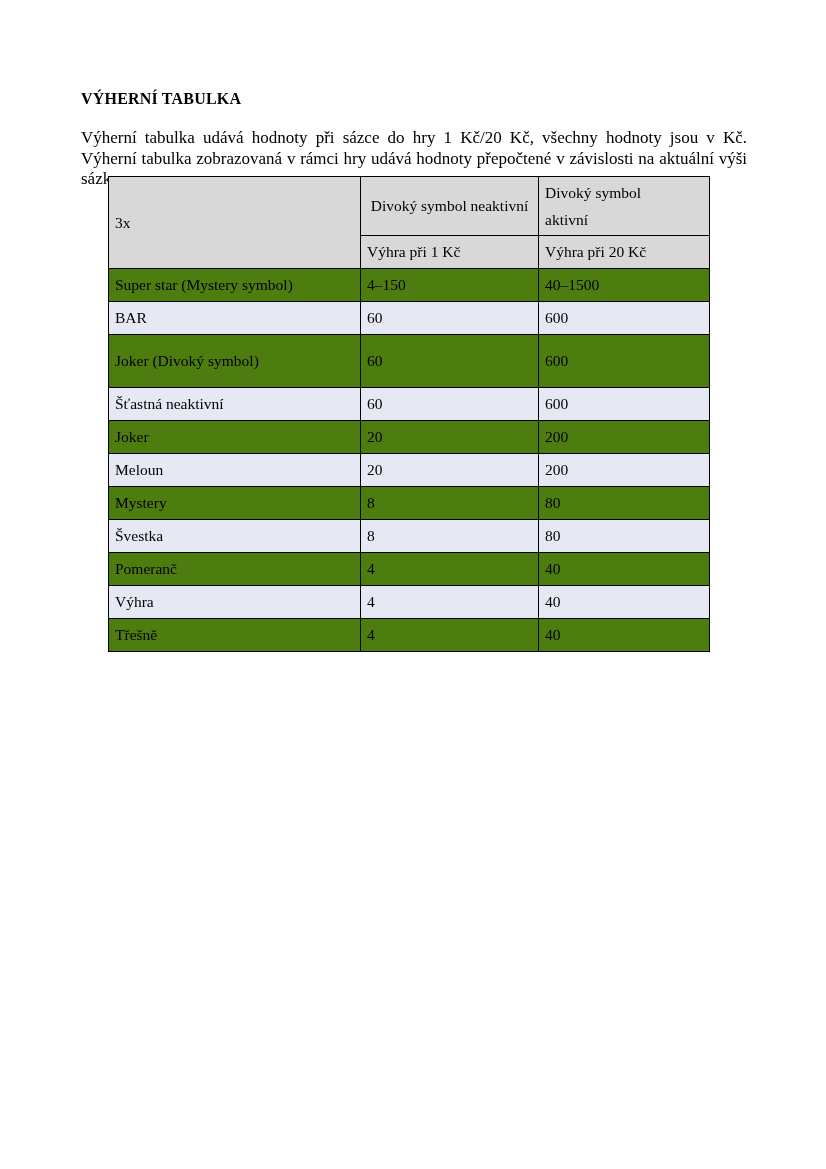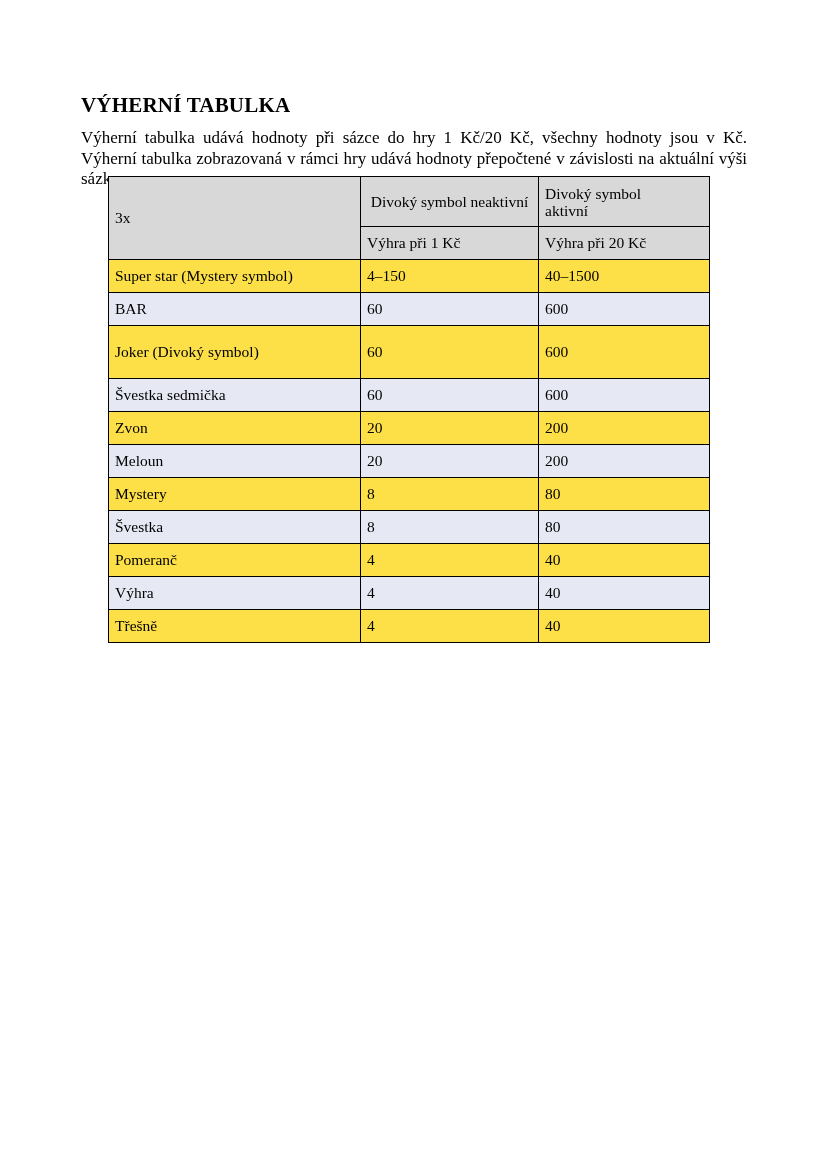--- a/index.html
+++ b/index.html
@@ -19,21 +19,21 @@
     height: 1169px;
     position: relative;
     font-family: "Liberation Serif", "DejaVu Serif", serif;
     color: #000000;
     overflow: hidden;
   }
   .doc-title {
     position: absolute;
     left: 81px;
     top: 79px;
-    font-size: 21px;
+    font-size: 16px;
     font-weight: bold;
     letter-spacing: 0.2px;
     white-space: nowrap;
   }
   .intro {
     position: absolute;
     left: 81px;
     top: 111px;
     width: 666px;
     font-size: 17px;
@@ -60,22 +60,22 @@
     text-align: left;
     vertical-align: middle;
     overflow: hidden;
   }
   .paytable thead th {
     background: var(--header-bg);
   }
   .paytable thead tr.group-row { height: 50px; }
   .paytable thead tr.sub-row   { height: 33px; margin-left: 16px; }
   .paytable th.group-header-1  { white-space: nowrap; text-align: center; }
-  .paytable th.group-header-2  { padding-right: 52px; line-height: 17px; }
-  .paytable tbody tr { height: 33px; background: #fde047; }
+  .paytable th.group-header-2  { padding-right: 52px; line-height: 27px; }
+  .paytable tbody tr { height: 33px; background: #4d7c0f; }
   .paytable tbody tr:nth-child(3) { height: 53px; }
   .paytable tbody tr:nth-child(even) { background: var(--alt-row-bg); }
 </style>
 </head>
 <body>
 
 <h1 class="doc-title">VÝHERNÍ TABULKA</h1>
 
 <p class="intro">Výherní tabulka udává hodnoty při sázce do hry 1 Kč/20 Kč, všechny hodnoty jsou v Kč. Výherní tabulka zobrazovaná v rámci hry udává hodnoty přepočtené v závislosti na aktuální výši sázky.</p>
 
@@ -106,26 +106,26 @@
     <td>BAR</td>
     <td>60</td>
     <td>600</td>
   </tr>
       <tr>
     <td>Joker (Divoký symbol)</td>
     <td>60</td>
     <td>600</td>
   </tr>
       <tr>
-    <td>Švestka sedmička</td>
+    <td>Šťastná neaktivní</td>
     <td>60</td>
     <td>600</td>
   </tr>
       <tr>
-    <td>Zvon</td>
+    <td>Joker</td>
     <td>20</td>
     <td>200</td>
   </tr>
       <tr>
     <td>Meloun</td>
     <td>20</td>
     <td>200</td>
   </tr>
       <tr>
     <td>Mystery</td>

